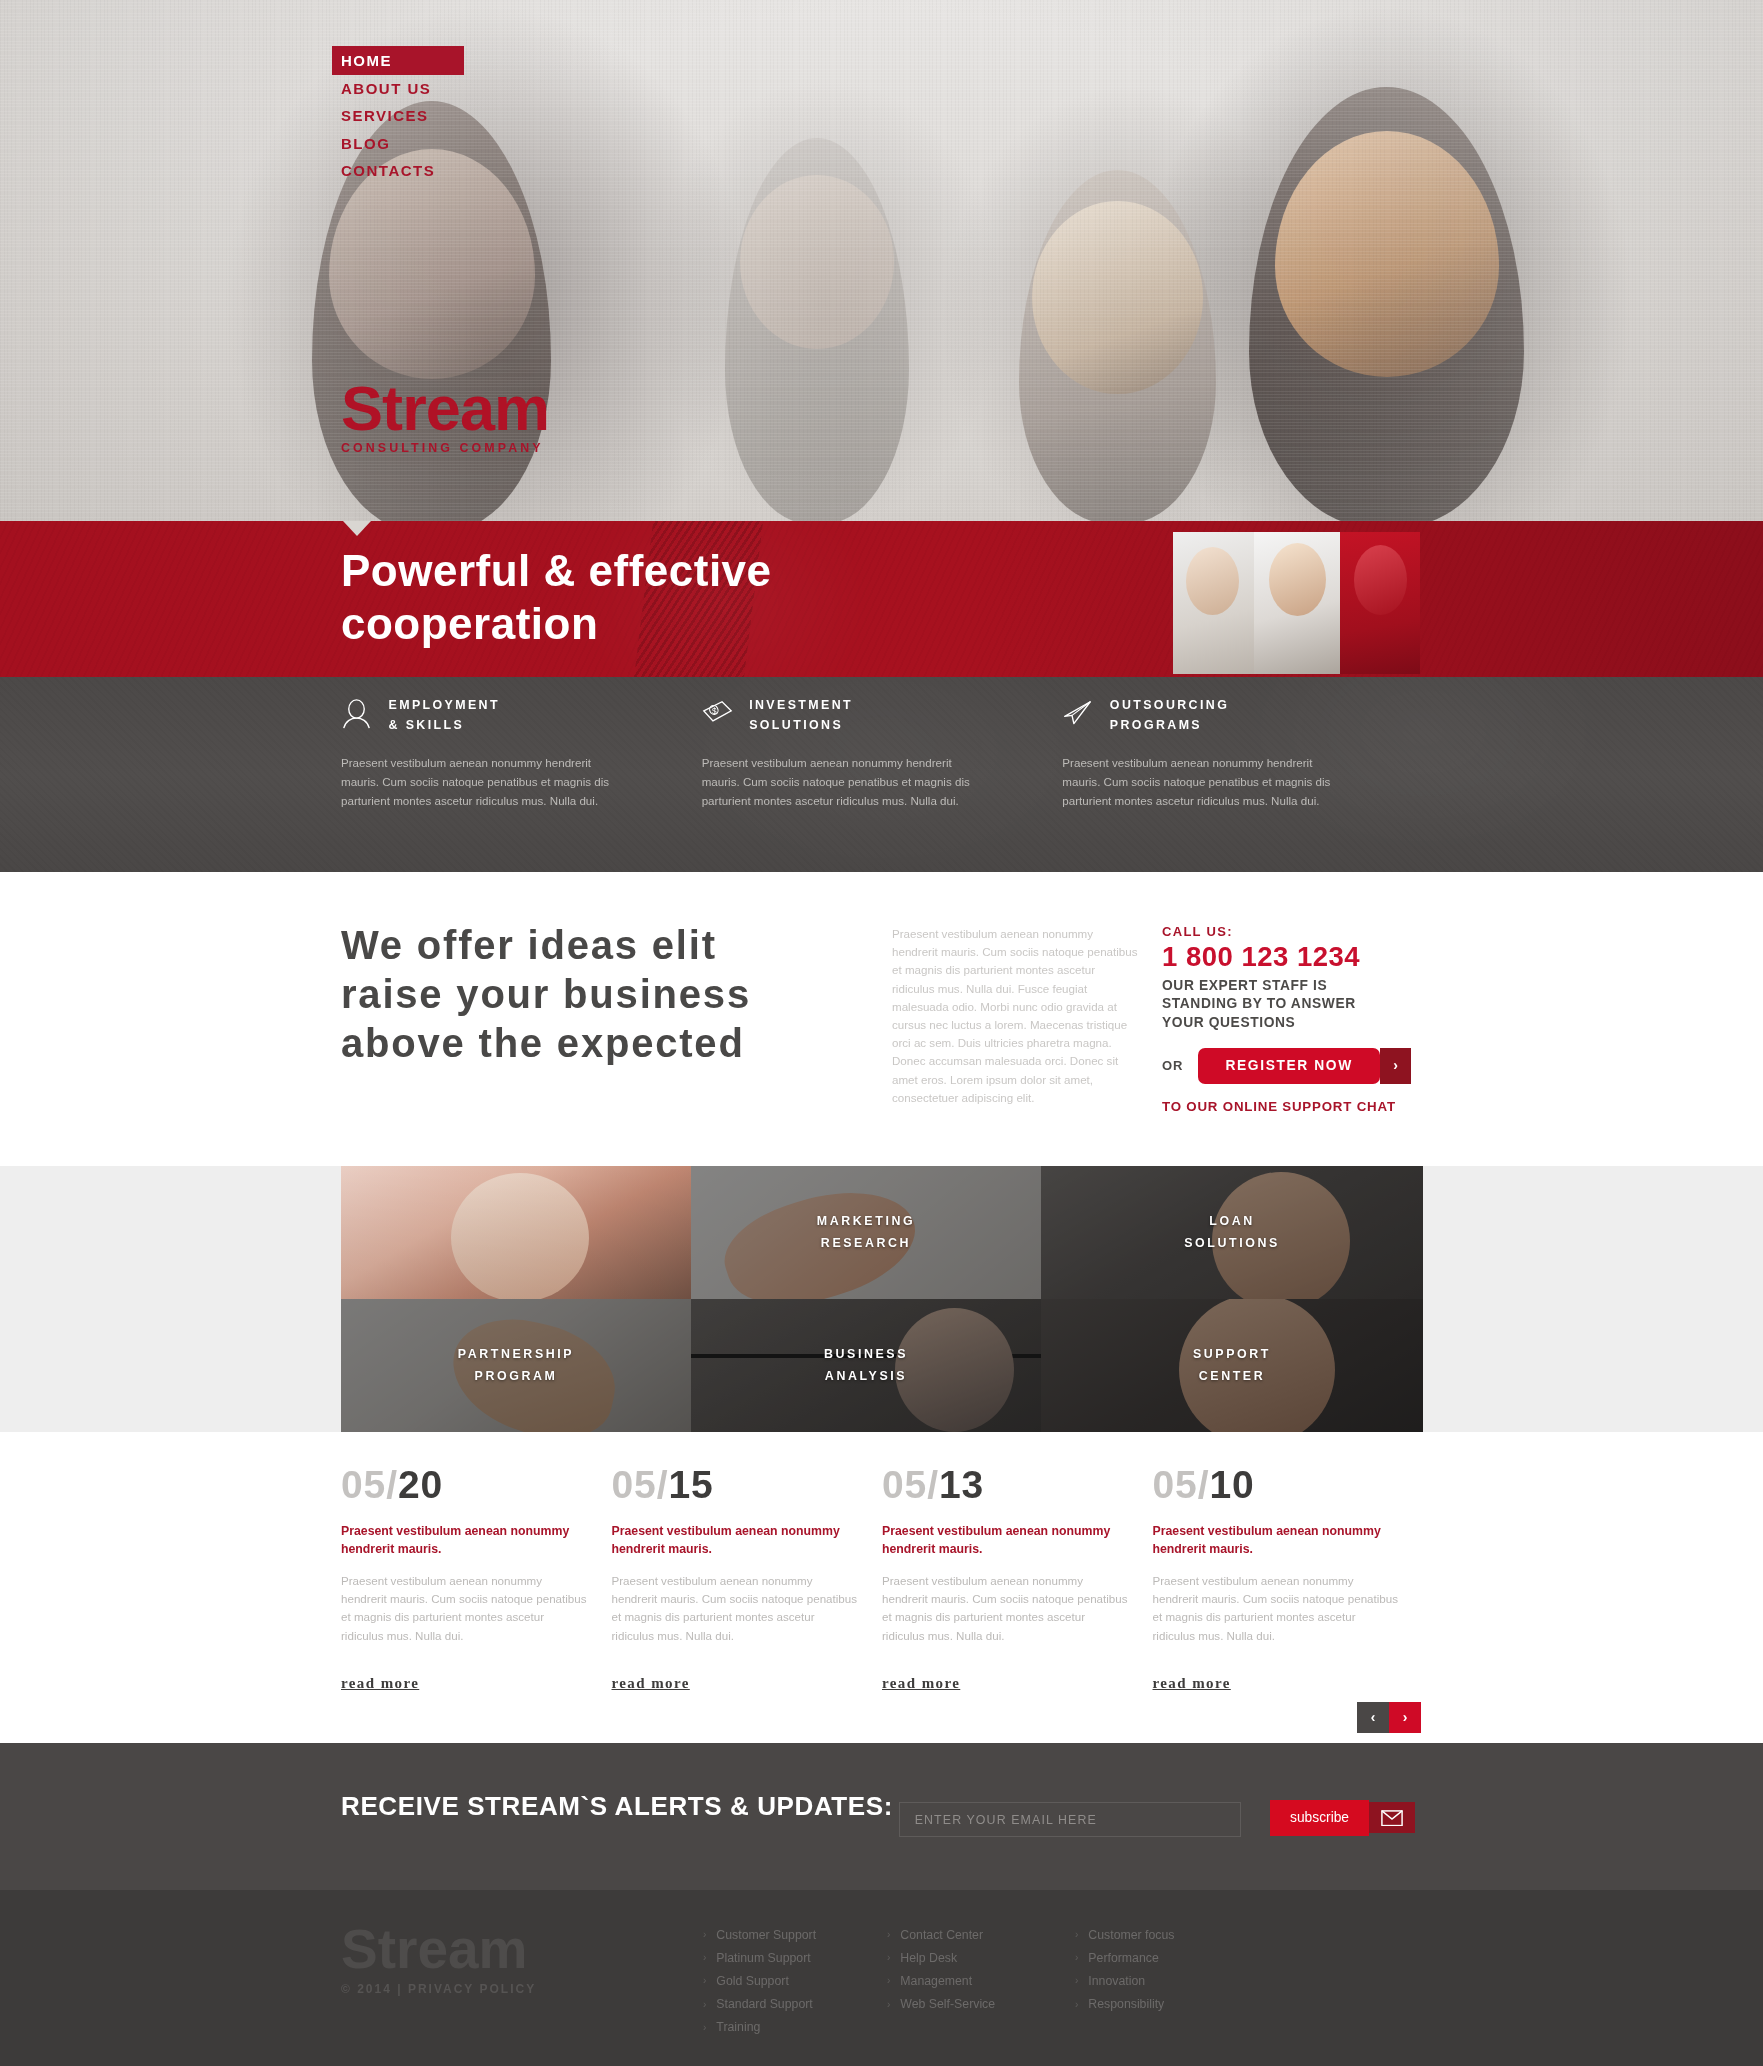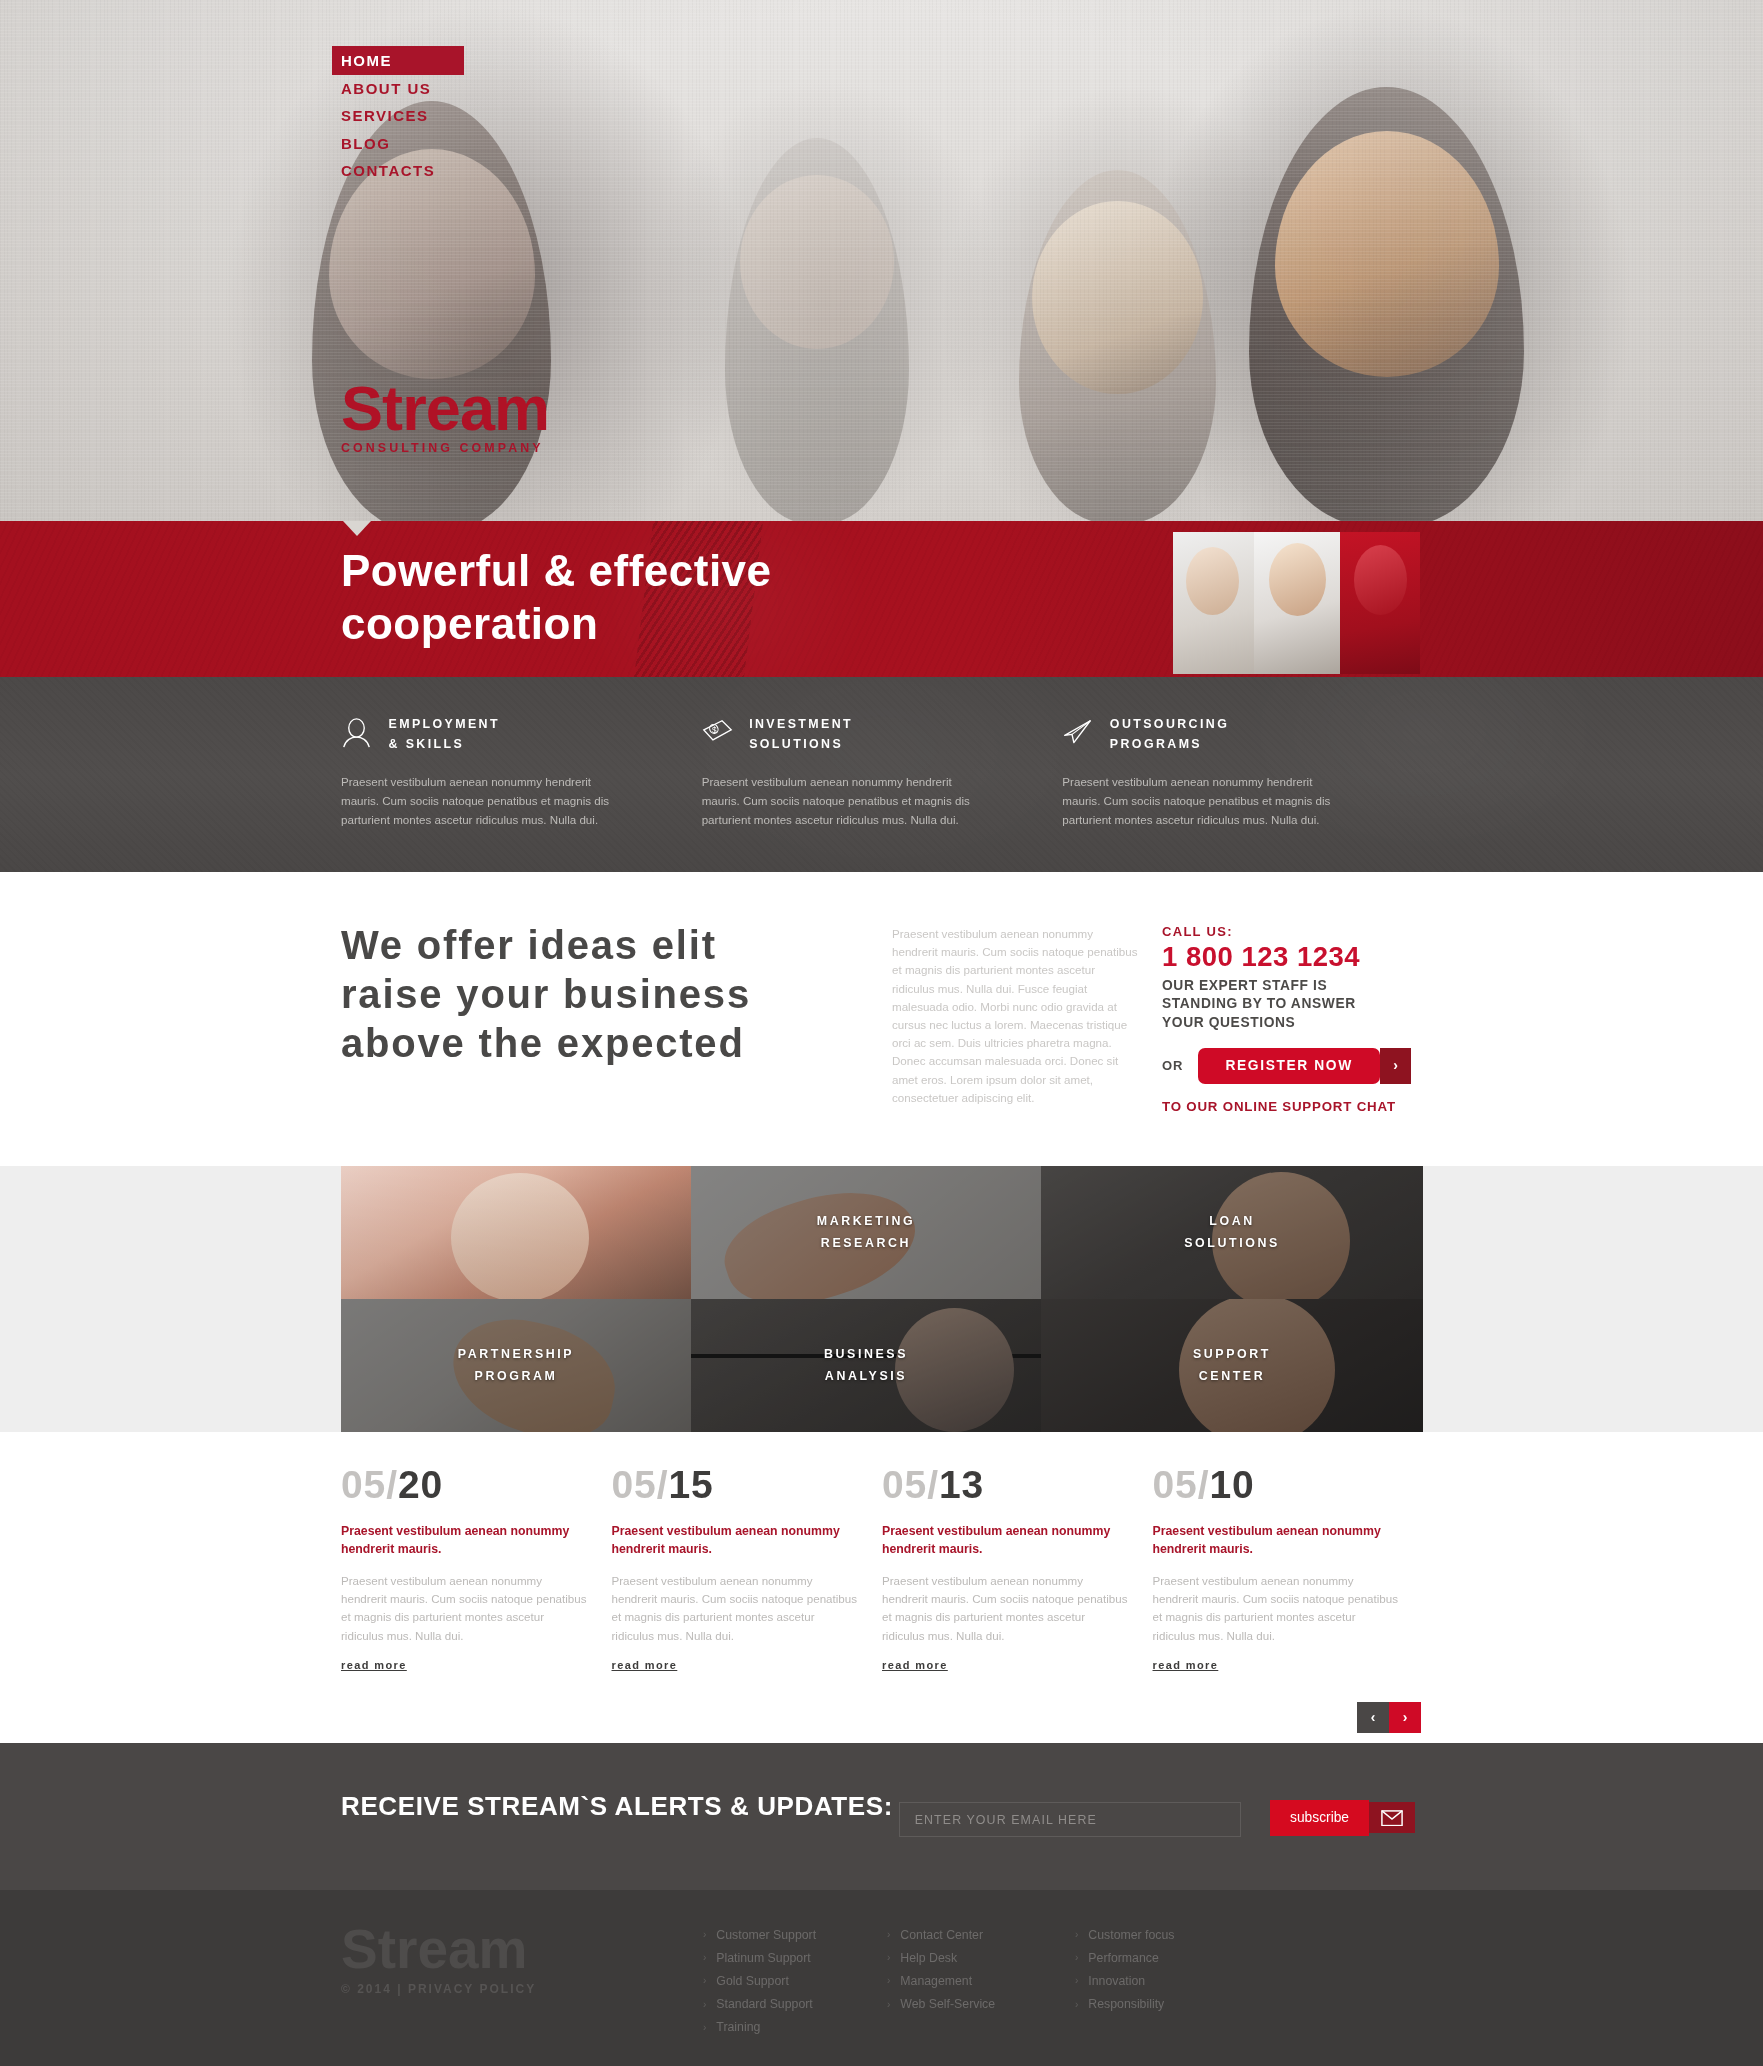--- a/index.html
+++ b/index.html
@@ -91,21 +91,21 @@
 
   
   .services { position:absolute; left:0; top:677px; width:1763px; height:196px;
       background:linear-gradient(180deg,#4c4948 0%,#514e4d 50%,#4a4746 100%); overflow:hidden; }
   .services-tex { position:absolute; inset:0; opacity:.35;
       background:
         radial-gradient(ellipse 331px 202px at 882px 73px, rgba(255,255,255,.06), rgba(255,255,255,0) 70%),
         radial-gradient(ellipse 275px 184px at 1423px 55px, rgba(255,255,255,.09), rgba(255,255,255,0) 70%),
         repeating-linear-gradient(45deg, rgba(0,0,0,.07) 0 1.8px, rgba(0,0,0,0) 1.8px 5.5px); }
   .svc-wrap { position:absolute; left:341px; top:0; width:1082px; display:flex; }
-  .svc { width:361px; position:relative; padding-top:38px; }
+  .svc { width:361px; position:relative; padding-top:19px; }
   .svc-head { display:flex; align-items:flex-start; gap:16.5px; }
   .svc-icon { width:31px; height:33px; flex:none; margin-top:1.8px; }
   .svc-title { color:#fff; font-size:12.4px; font-weight:bold; letter-spacing:2.4px; line-height:1.6; }
   .svc-text { color:#bdbbb8; font-size:11.6px; line-height:1.62; margin-top:18.4px; width:269px; }
 
   
   .offer { position:absolute; left:0; top:872px; width:1763px; height:294px; background:#fff; }
   .offer h2 { position:absolute; left:341px; top:49px; width:519px;
       font-size:40px; font-weight:bold; color:#494847; line-height:1.23; letter-spacing:1.8px; }
   .offer-text { position:absolute; left:892px; top:53px; width:246px;
@@ -167,22 +167,22 @@
 
   
   .news { position:absolute; left:341px; top:1465px; width:1082px; display:flex; }
   .news-col { width:271px; }
   .news-date { font-size:39px; font-weight:bold; letter-spacing:0.9px; line-height:1; }
   .news-date .m { color:#c4c2c0; }
   .news-date .s { color:#c4c2c0; }
   .news-date .d { color:#3d3c3b; }
   .news-title { color:#a8142a; font-size:12.3px; font-weight:bold; line-height:1.45; margin-top:19px; width:241px; }
   .news-text { color:#bcbab8; font-size:11.6px; line-height:1.58; margin-top:13px; width:246px; }
-  .news-more { display:inline-block; margin-top:14px; color:#3d3c3b; font-size:11px; font-weight:bold;
-      letter-spacing:1.4px; text-decoration:underline; }
+  .news-more { display:inline-block; margin-top:30px; color:#3d3c3b; font-size:15px; font-weight:bold;
+      letter-spacing:1.4px; text-decoration:underline;font-family:Liberation Serif, serif; }
   .pager { position:absolute; left:1357px; top:1702px; display:flex; }
   .pager span { width:32px; height:31px; display:flex; align-items:center; justify-content:center;
       color:#fff; font-size:13.8px; font-weight:bold; }
   .pager .prev { background:#4a4746; }
   .pager .next { background:#cf0a26; }
 
   
   .subscribe { position:absolute; left:0; top:1743px; width:1763px; height:147px; background:#4a4746; }
   .sub-title { position:absolute; left:341px; top:48px; color:#fff; font-size:26px; font-weight:bold;
       letter-spacing:0.6px; }

